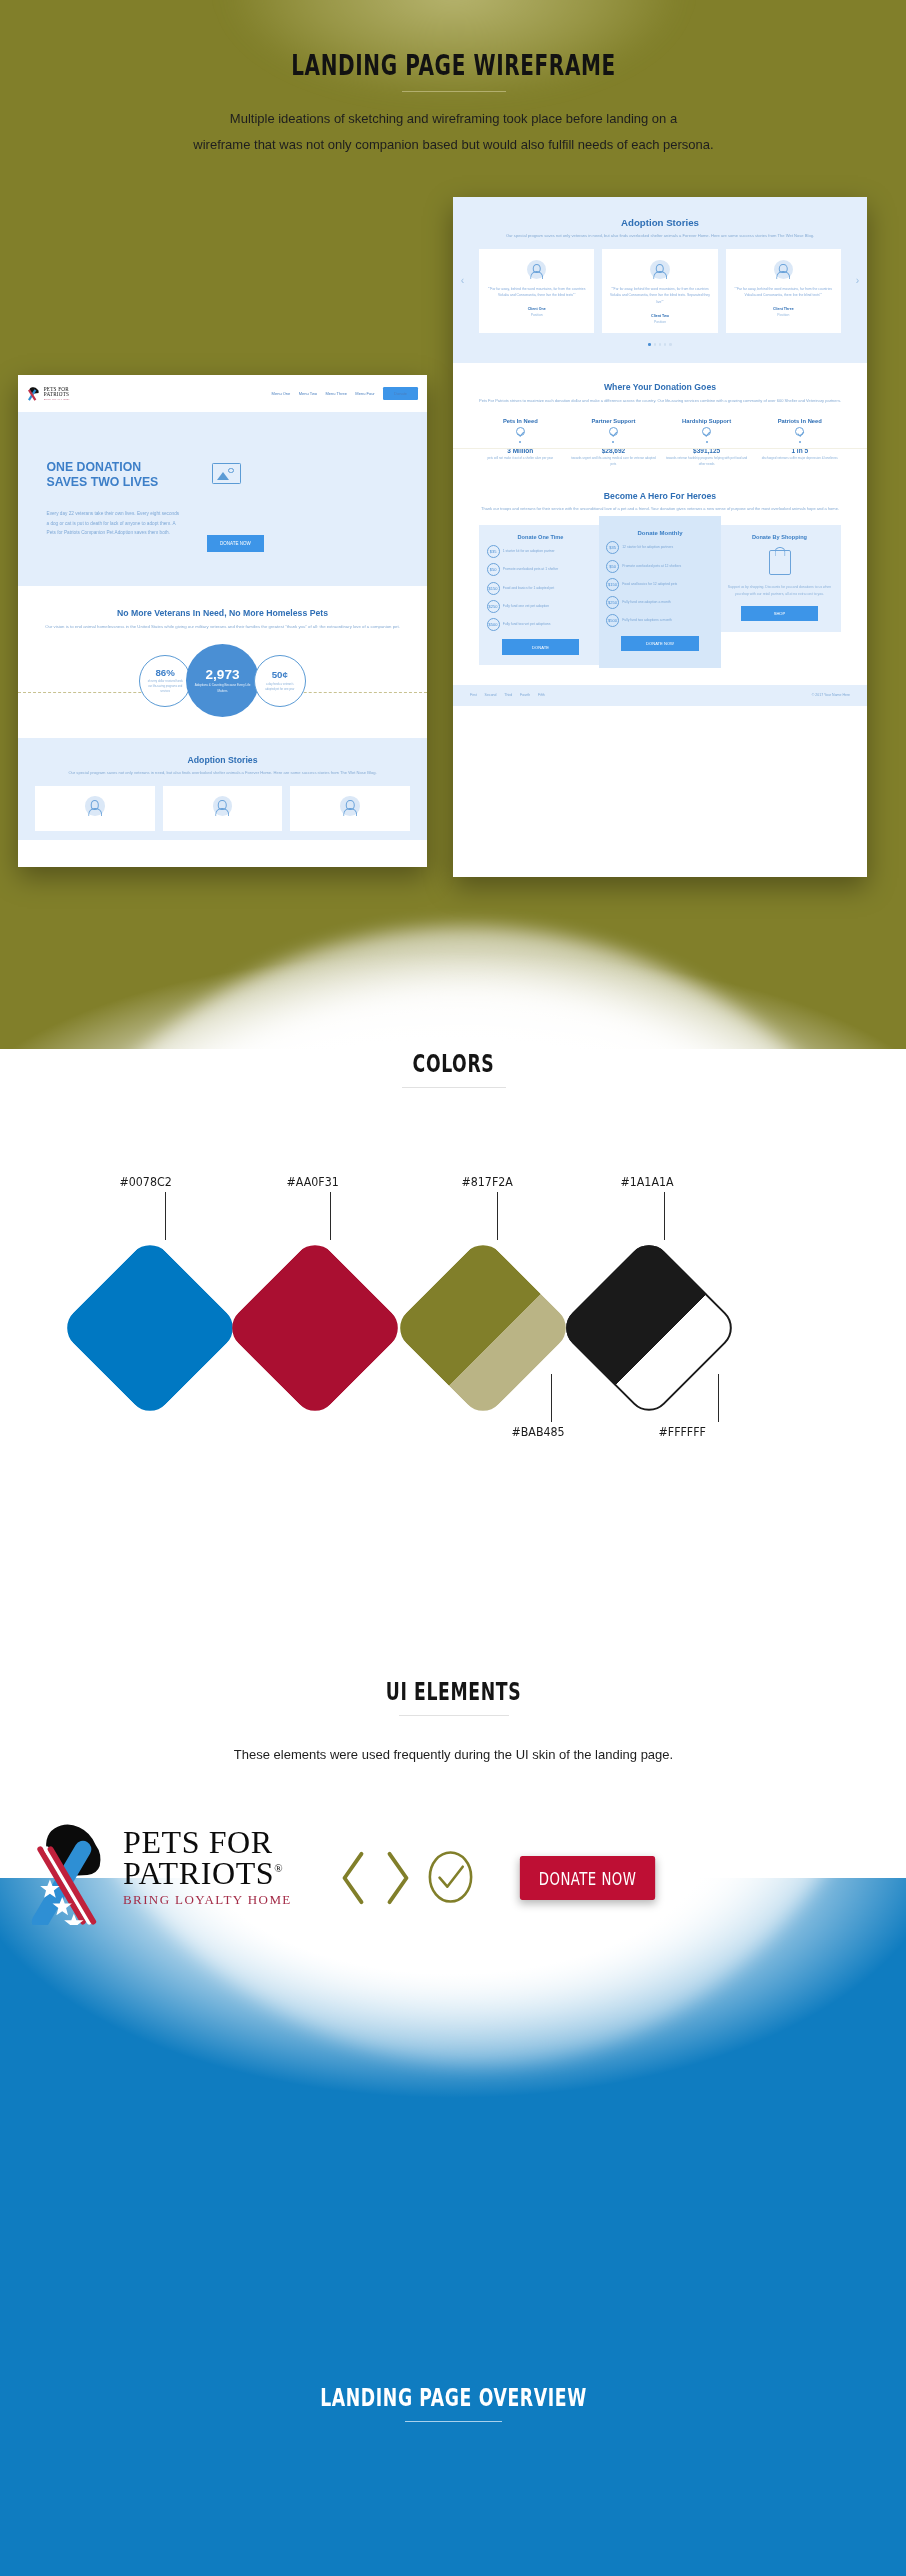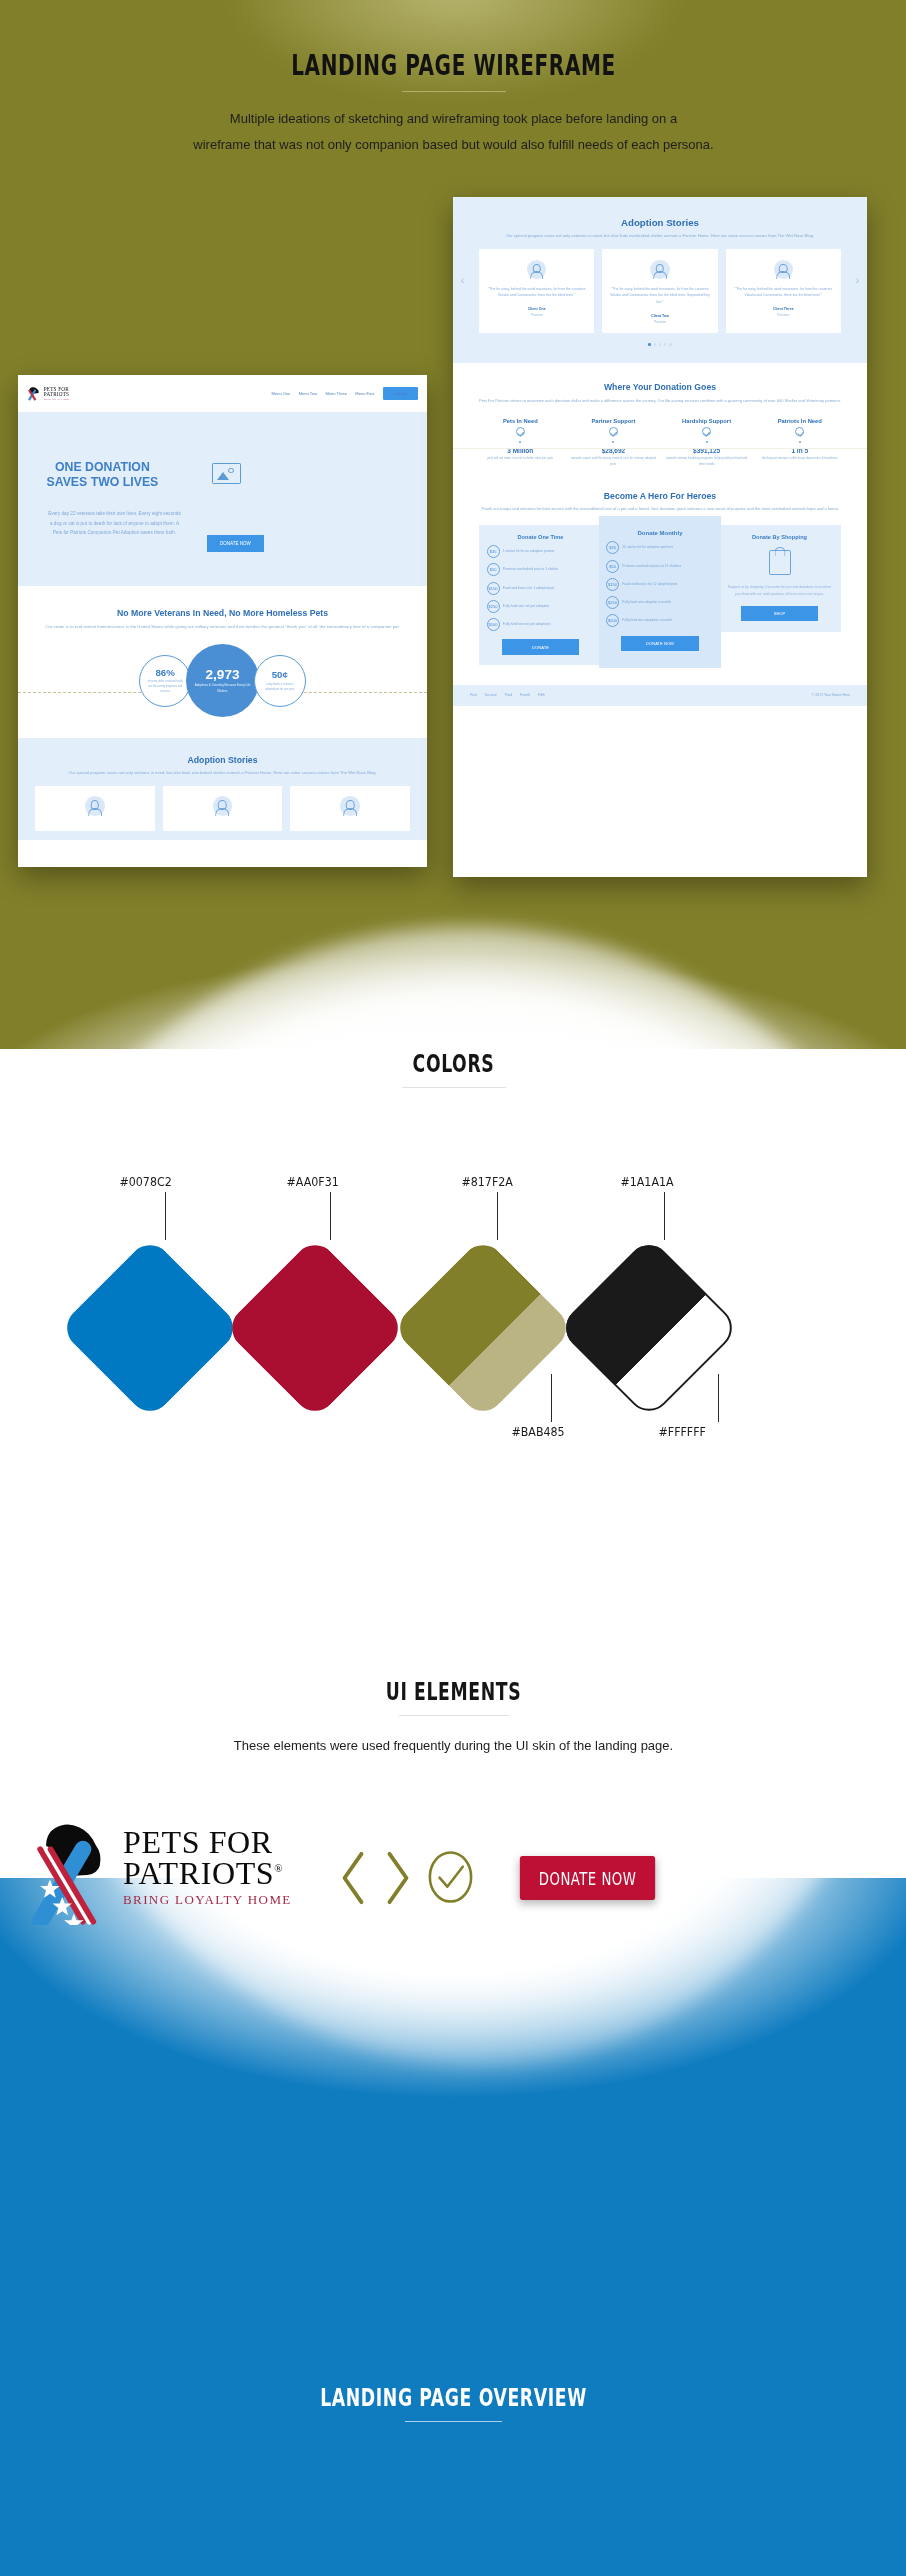--- a/index.html
+++ b/index.html
@@ -59,21 +59,21 @@
   .wf-logo{display:flex;align-items:center;gap:2.6px;}
   .wf-logo-mark{width:14.2px;height:15.5px;position:relative;}
   .wf-logo-txt{line-height:1.05;}
   .wf-logo-txt .l1{font-family:"Liberation Serif",serif;font-size:5.2px;color:#111;letter-spacing:0.2px;}
   .wf-logo-txt .l2{font-family:"Liberation Serif",serif;font-size:5.2px;color:#111;letter-spacing:0.2px;}
   .wf-logo-txt .l3{font-family:"Liberation Serif",serif;font-size:2.2px;color:#b0365a;letter-spacing:0.1px;}
   .wf-menu{display:flex;align-items:center;gap:8.4px;}
   .wf-menu span{font-size:4px;color:#4a7fbf;}
   .wf-donate{background:#3d95e8;color:#fff;font-size:4.1px;padding:3.9px 11px;border-radius:1.3px;}
 
-  .wf-hero{background:#e3eefb;padding:31px 0 0 0;position:relative;height:174px;text-align:center;}
+  .wf-hero{background:#e3eefb;padding:31px 0 0 0;position:relative;height:174px;}
   .wf-hero h1{position:absolute;left:28.5px;top:48px;font-size:12.3px;line-height:1.25;color:#3d7fc8;font-weight:700;}
   .wf-hero p{position:absolute;left:28.5px;top:97px;width:136px;font-size:4.7px;line-height:2.05;color:#7ea8d6;}
   .wf-img-ph{position:absolute;left:194px;top:51px;width:29px;height:21px;border:0.9px solid #5b9bd5;border-radius:1.3px;}
   .wf-img-ph::before{content:"";position:absolute;left:3.9px;bottom:3.2px;width:0;height:0;border-left:6.5px solid transparent;border-right:6.5px solid transparent;border-bottom:8.4px solid #5b9bd5;}
   .wf-img-ph::after{content:"";position:absolute;right:6.5px;top:3.9px;width:3.2px;height:3.2px;border:0.8px solid #5b9bd5;border-radius:50%;}
   .wf-hero-btn{position:absolute;left:189px;top:123px;background:#3d95e8;color:#fff;font-size:4.5px;padding:5.8px 13px;}
 
   .wf-band{padding:22px 26px 0;text-align:center;}
   .wf-band h2{font-size:8.7px;color:#2f6fb5;font-weight:700;}
   .wf-band p{font-size:4.3px;line-height:2;color:#86abd4;margin-top:4.5px;}
@@ -154,21 +154,21 @@
   .s4{left:525px;top:26px;}
   .s4-outline{position:absolute;left:525px;top:26px;width:130px;height:130px;border-radius:22px;transform:rotate(45deg);border:2.6px solid #1A1A1A;}
   .lbl{position:absolute;font-size:12.3px;color:#1b1b1b;white-space:nowrap;
        font-family:"Liberation Sans Narrow","DejaVu Sans Condensed","Liberation Sans",sans-serif;}
   .lead{position:absolute;width:0.6px;background:#2a2a2a;}
 
   
   #ui-section{position:absolute;left:0;top:1645px;width:907px;height:466px;}
   #ui-section .sec-title{font-size:24.6px;color:#151515;margin-top:32px;}
   #ui-section .rule{background:#c9c9c9;width:110px;}
-  #ui-section .sec-sub{font-size:13px;color:#1e1e1e;margin-top:17px;}
+  #ui-section .sec-sub{font-size:13px;color:#1e1e1e;margin-top:26px;}
 
   .ui-row{position:absolute;left:0;top:168px;width:907px;display:flex;align-items:center;}
   .brand{position:relative;width:304px;height:130px;margin-left:26px;}
   .brand-words{position:absolute;left:97px;top:14.2px;}
   .brand-words .bw1,.brand-words .bw2{font-family:"Liberation Serif",serif;font-size:32px;color:#0c0c0c;line-height:.97;letter-spacing:0.6px;}
   .brand-words .reg{font-size:11px;vertical-align:super;}
   .brand-words .bw3{font-family:"Liberation Serif",serif;font-size:13px;color:#a32b47;letter-spacing:1.4px;margin-top:3.2px;}
 
   .chev{font-size:0;width:45px;display:flex;justify-content:center;}
   .chev svg{display:block;}

